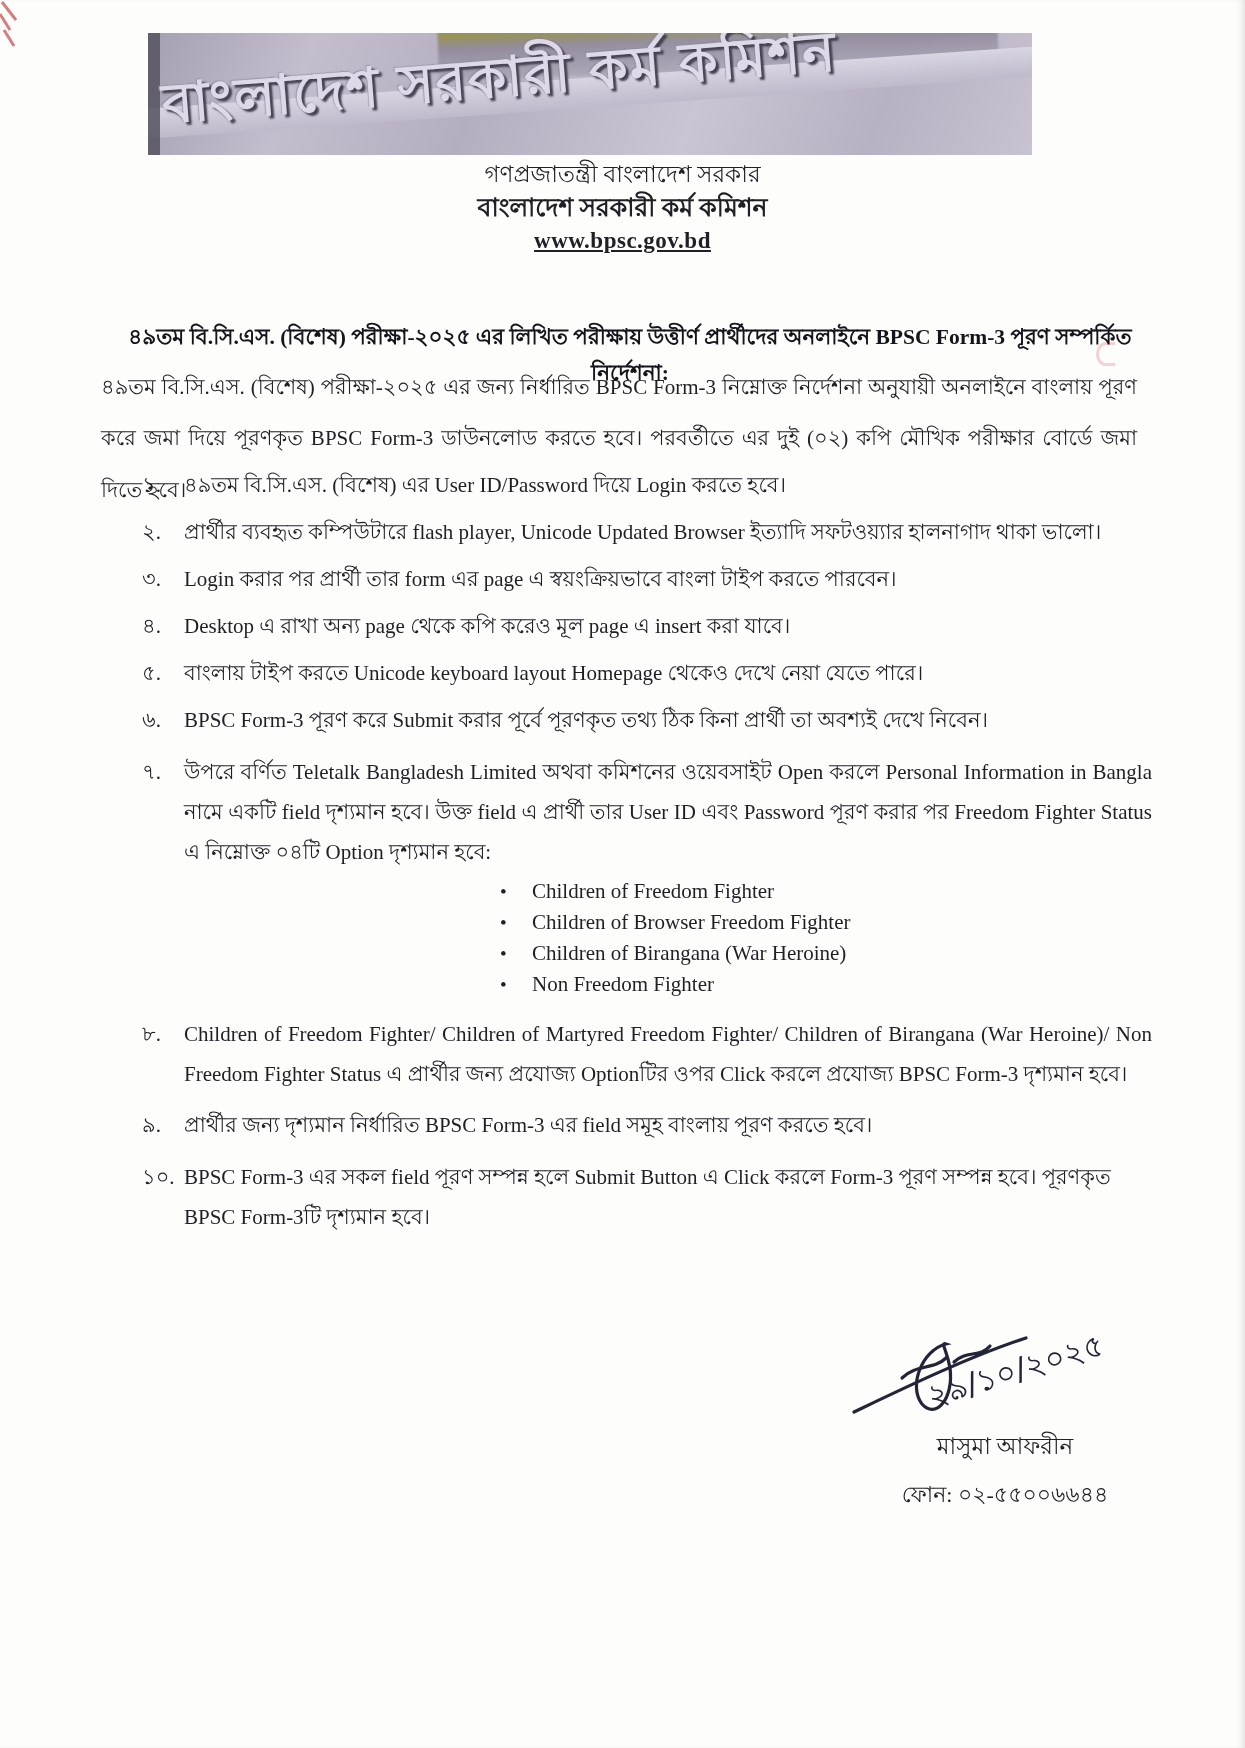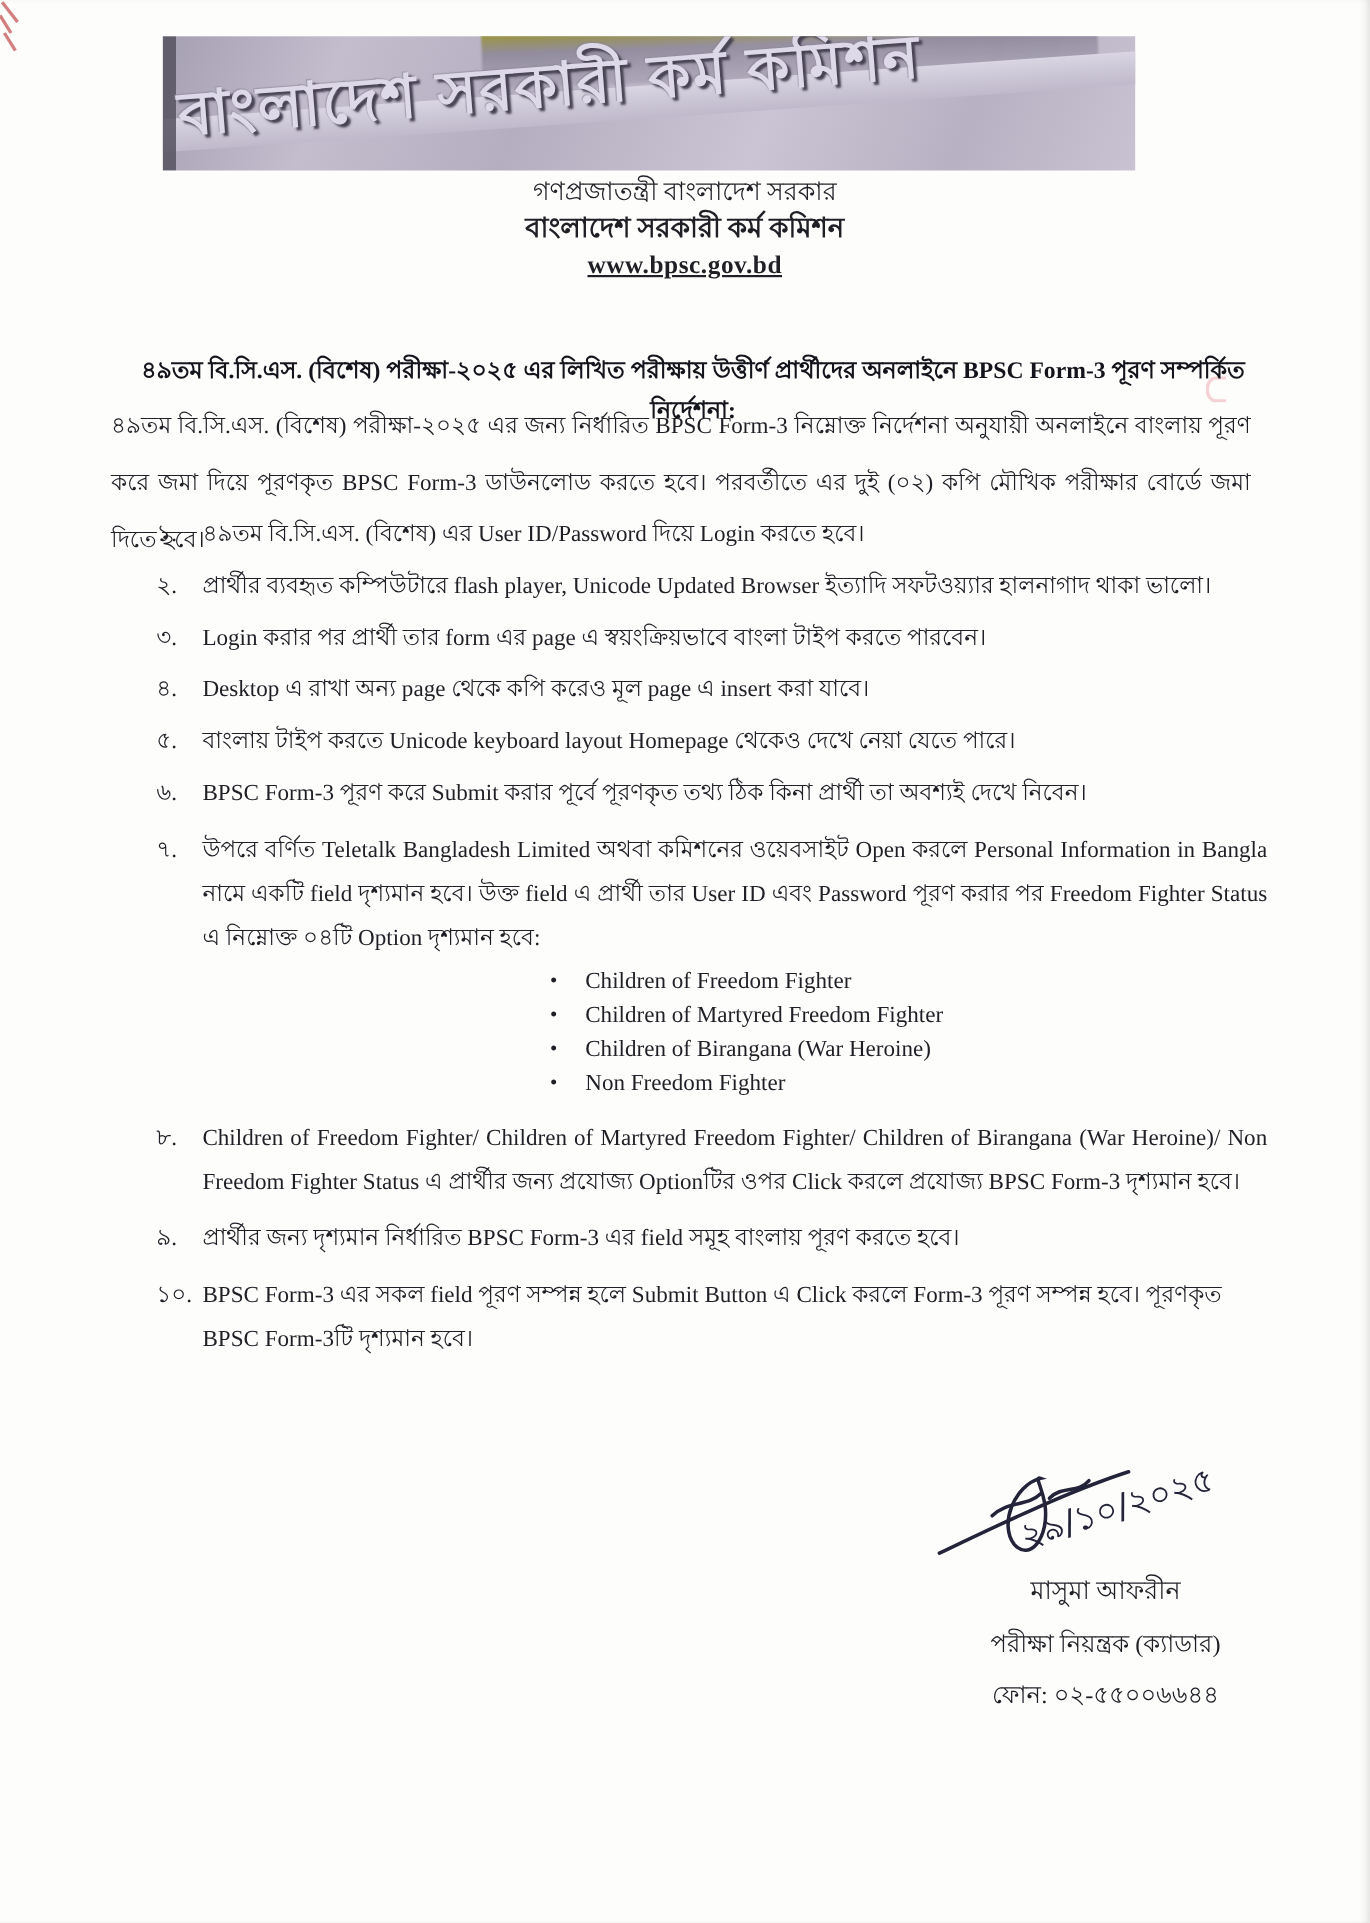--- a/index.html
+++ b/index.html
@@ -149,21 +149,21 @@
       <span class="txt just">উপরে বর্ণিত Teletalk Bangladesh Limited অথবা কমিশনের ওয়েবসাইট Open করলে Personal Information in Bangla নামে একটি field দৃশ্যমান হবে। উক্ত field এ প্রার্থী তার User ID এবং Password পূরণ করার পর  Freedom Fighter Status এ নিম্নোক্ত ০৪টি Option দৃশ্যমান হবে:</span>
     </div>
 
     <ul class="bullets">
       <li>
         <span class="dot">•</span>
         <span>Children of Freedom Fighter</span>
       </li>
       <li>
         <span class="dot">•</span>
-        <span>Children of Martyred Freedom Fighter</span>
+        <span>Children of Browser Freedom Fighter</span>
       </li>
       <li>
         <span class="dot">•</span>
         <span>Children of Birangana (War Heroine)</span>
       </li>
       <li style="margin-bottom:14px;">
         <span class="dot">•</span>
         <span>Non Freedom Fighter</span>
       </li>
     </ul>
@@ -192,17 +192,16 @@
         <g stroke="#23233a" stroke-width="3.2" fill="none" stroke-linecap="round">
           <path d="M4,84 C50,62 120,28 176,10"></path>
           <path d="M96,16 C72,22 58,58 72,76 C86,92 104,70 100,40 C97,22 90,14 96,16 Z"></path>
           <path d="M52,50 C66,36 84,42 96,30"></path>
           <path d="M104,34 C116,22 130,30 140,18"></path>
         </g>
       </svg>
       <div class="sig-date">২৯/১০/২০২৫</div>
     </div>
     <div class="sig-name">মাসুমা আফরীন</div>
-    <div class="sig-line">পরীক্ষা নিয়ন্ত্রক (ক্যাডার)</div>
     <div class="sig-line">ফোন: ০২-৫৫০০৬৬৪৪</div>
   </div>
 
 </div>
 
 </body></html>

